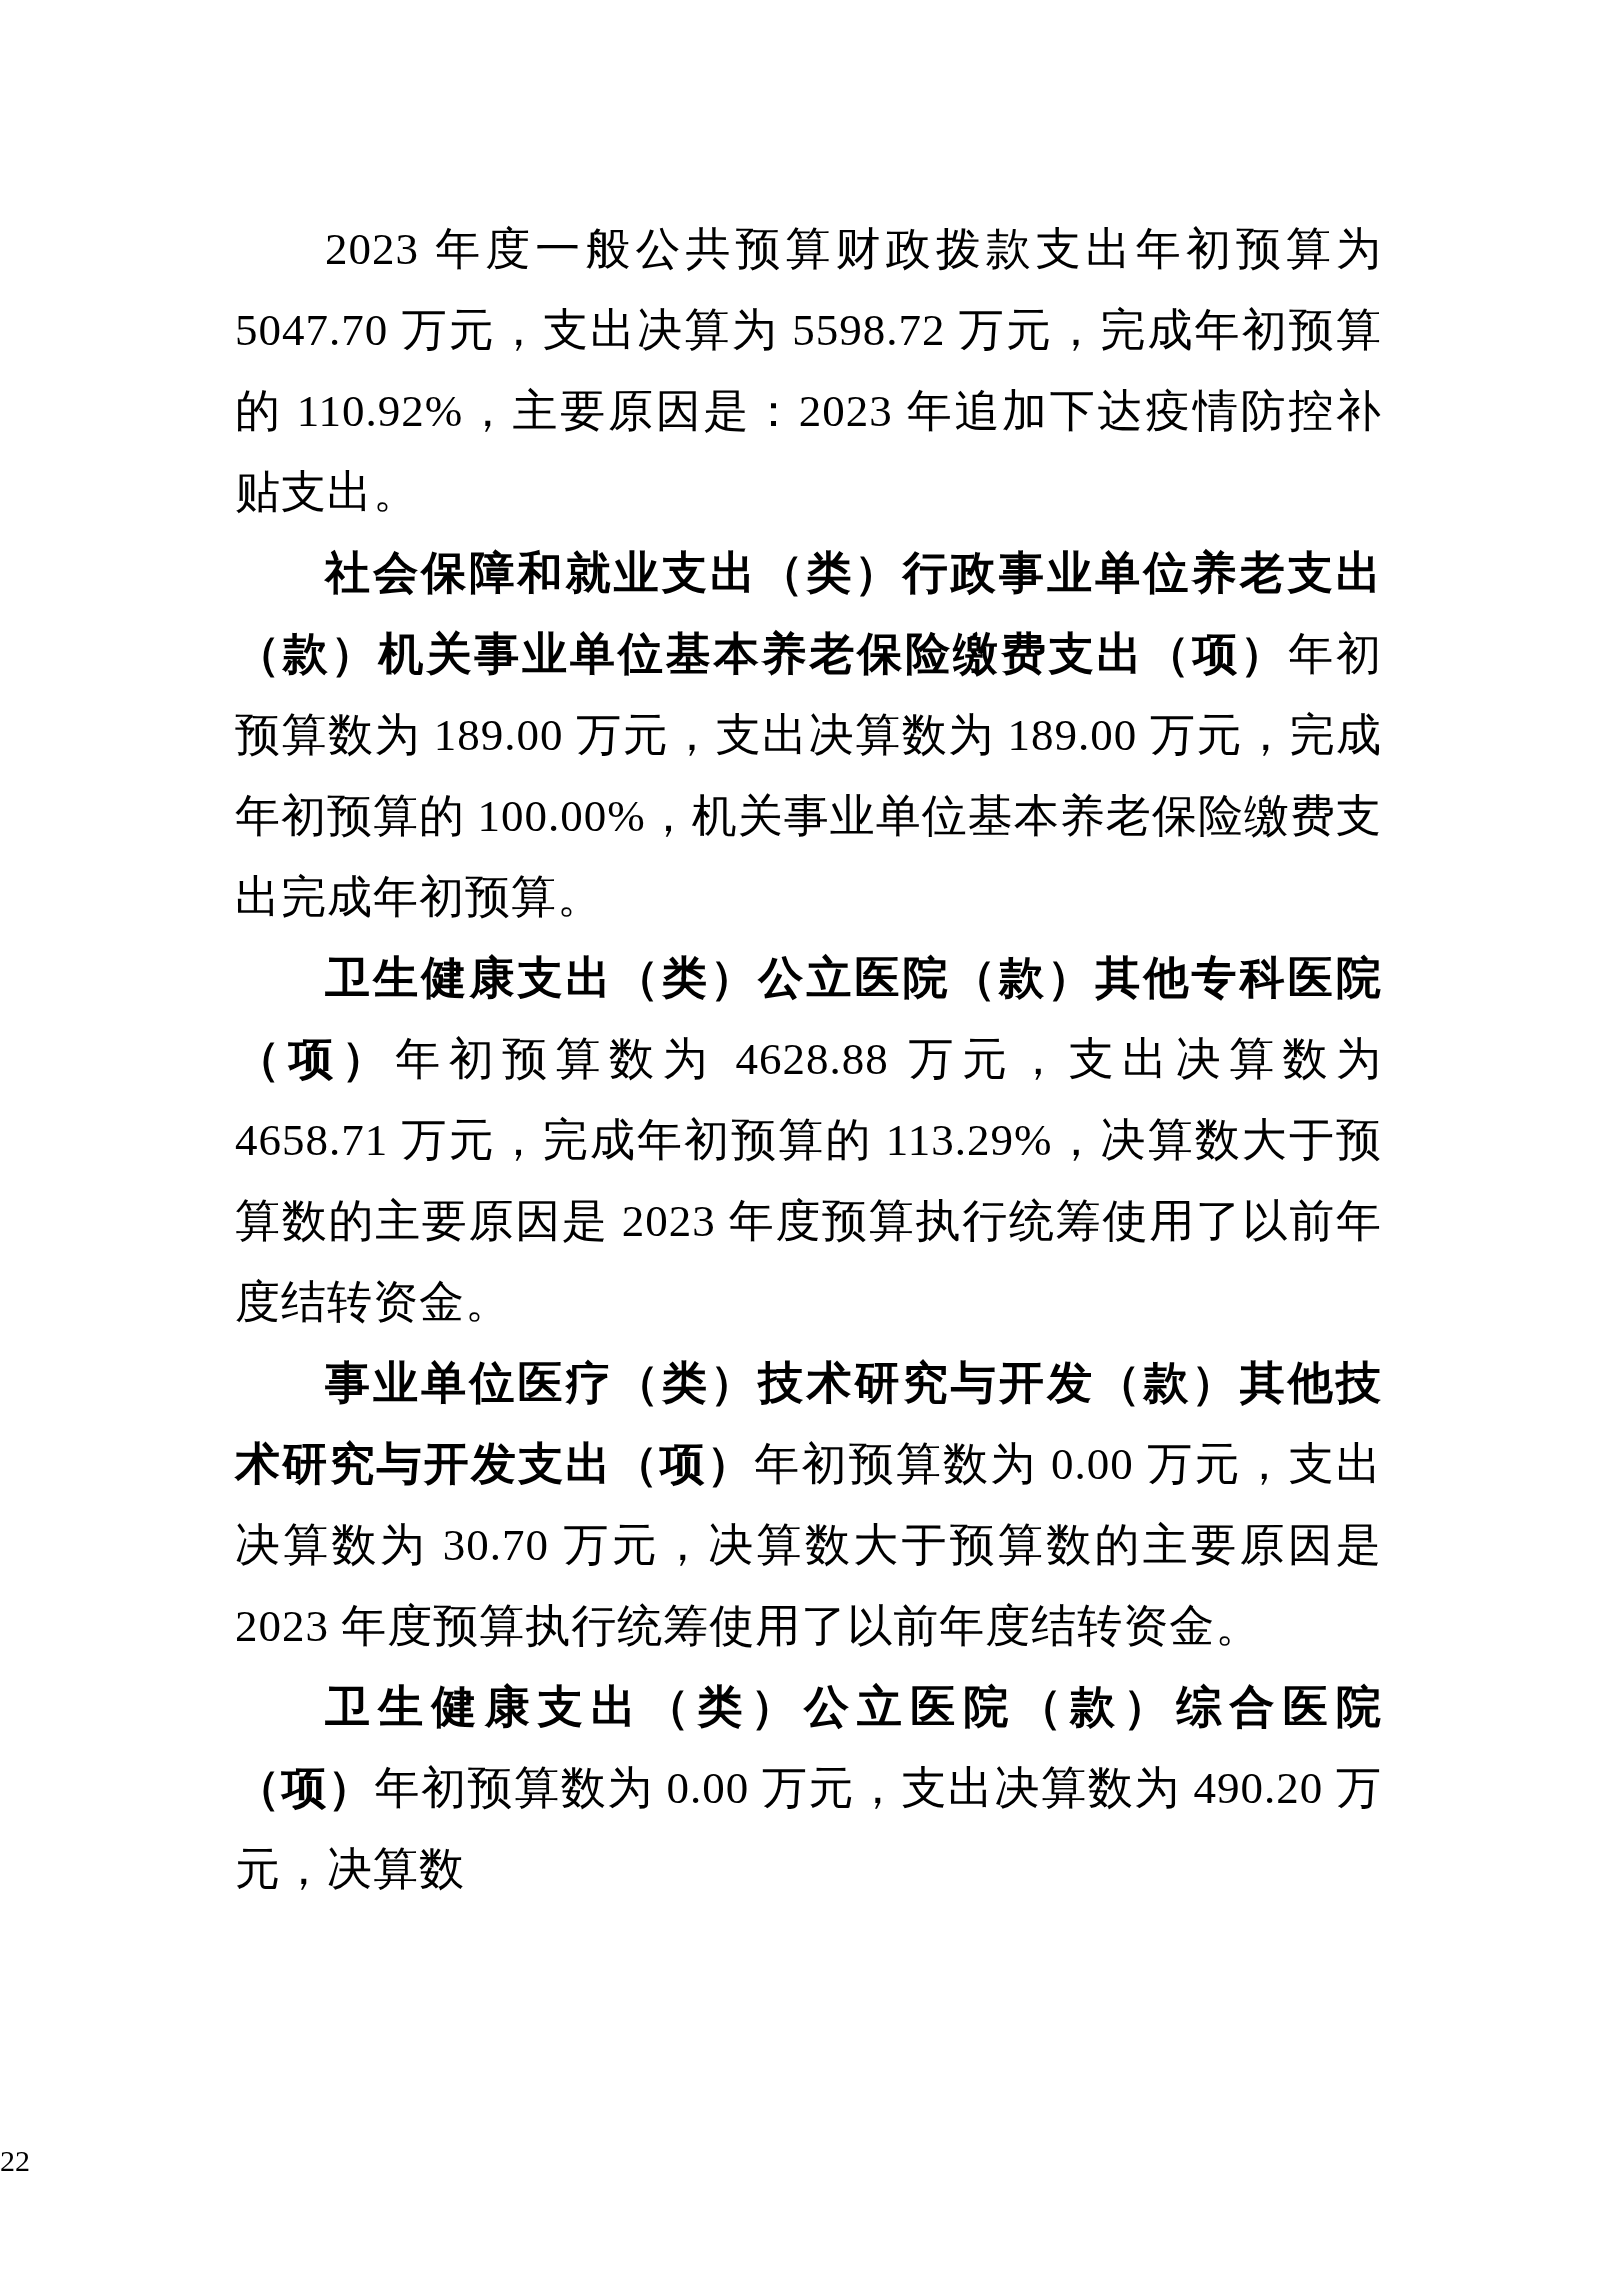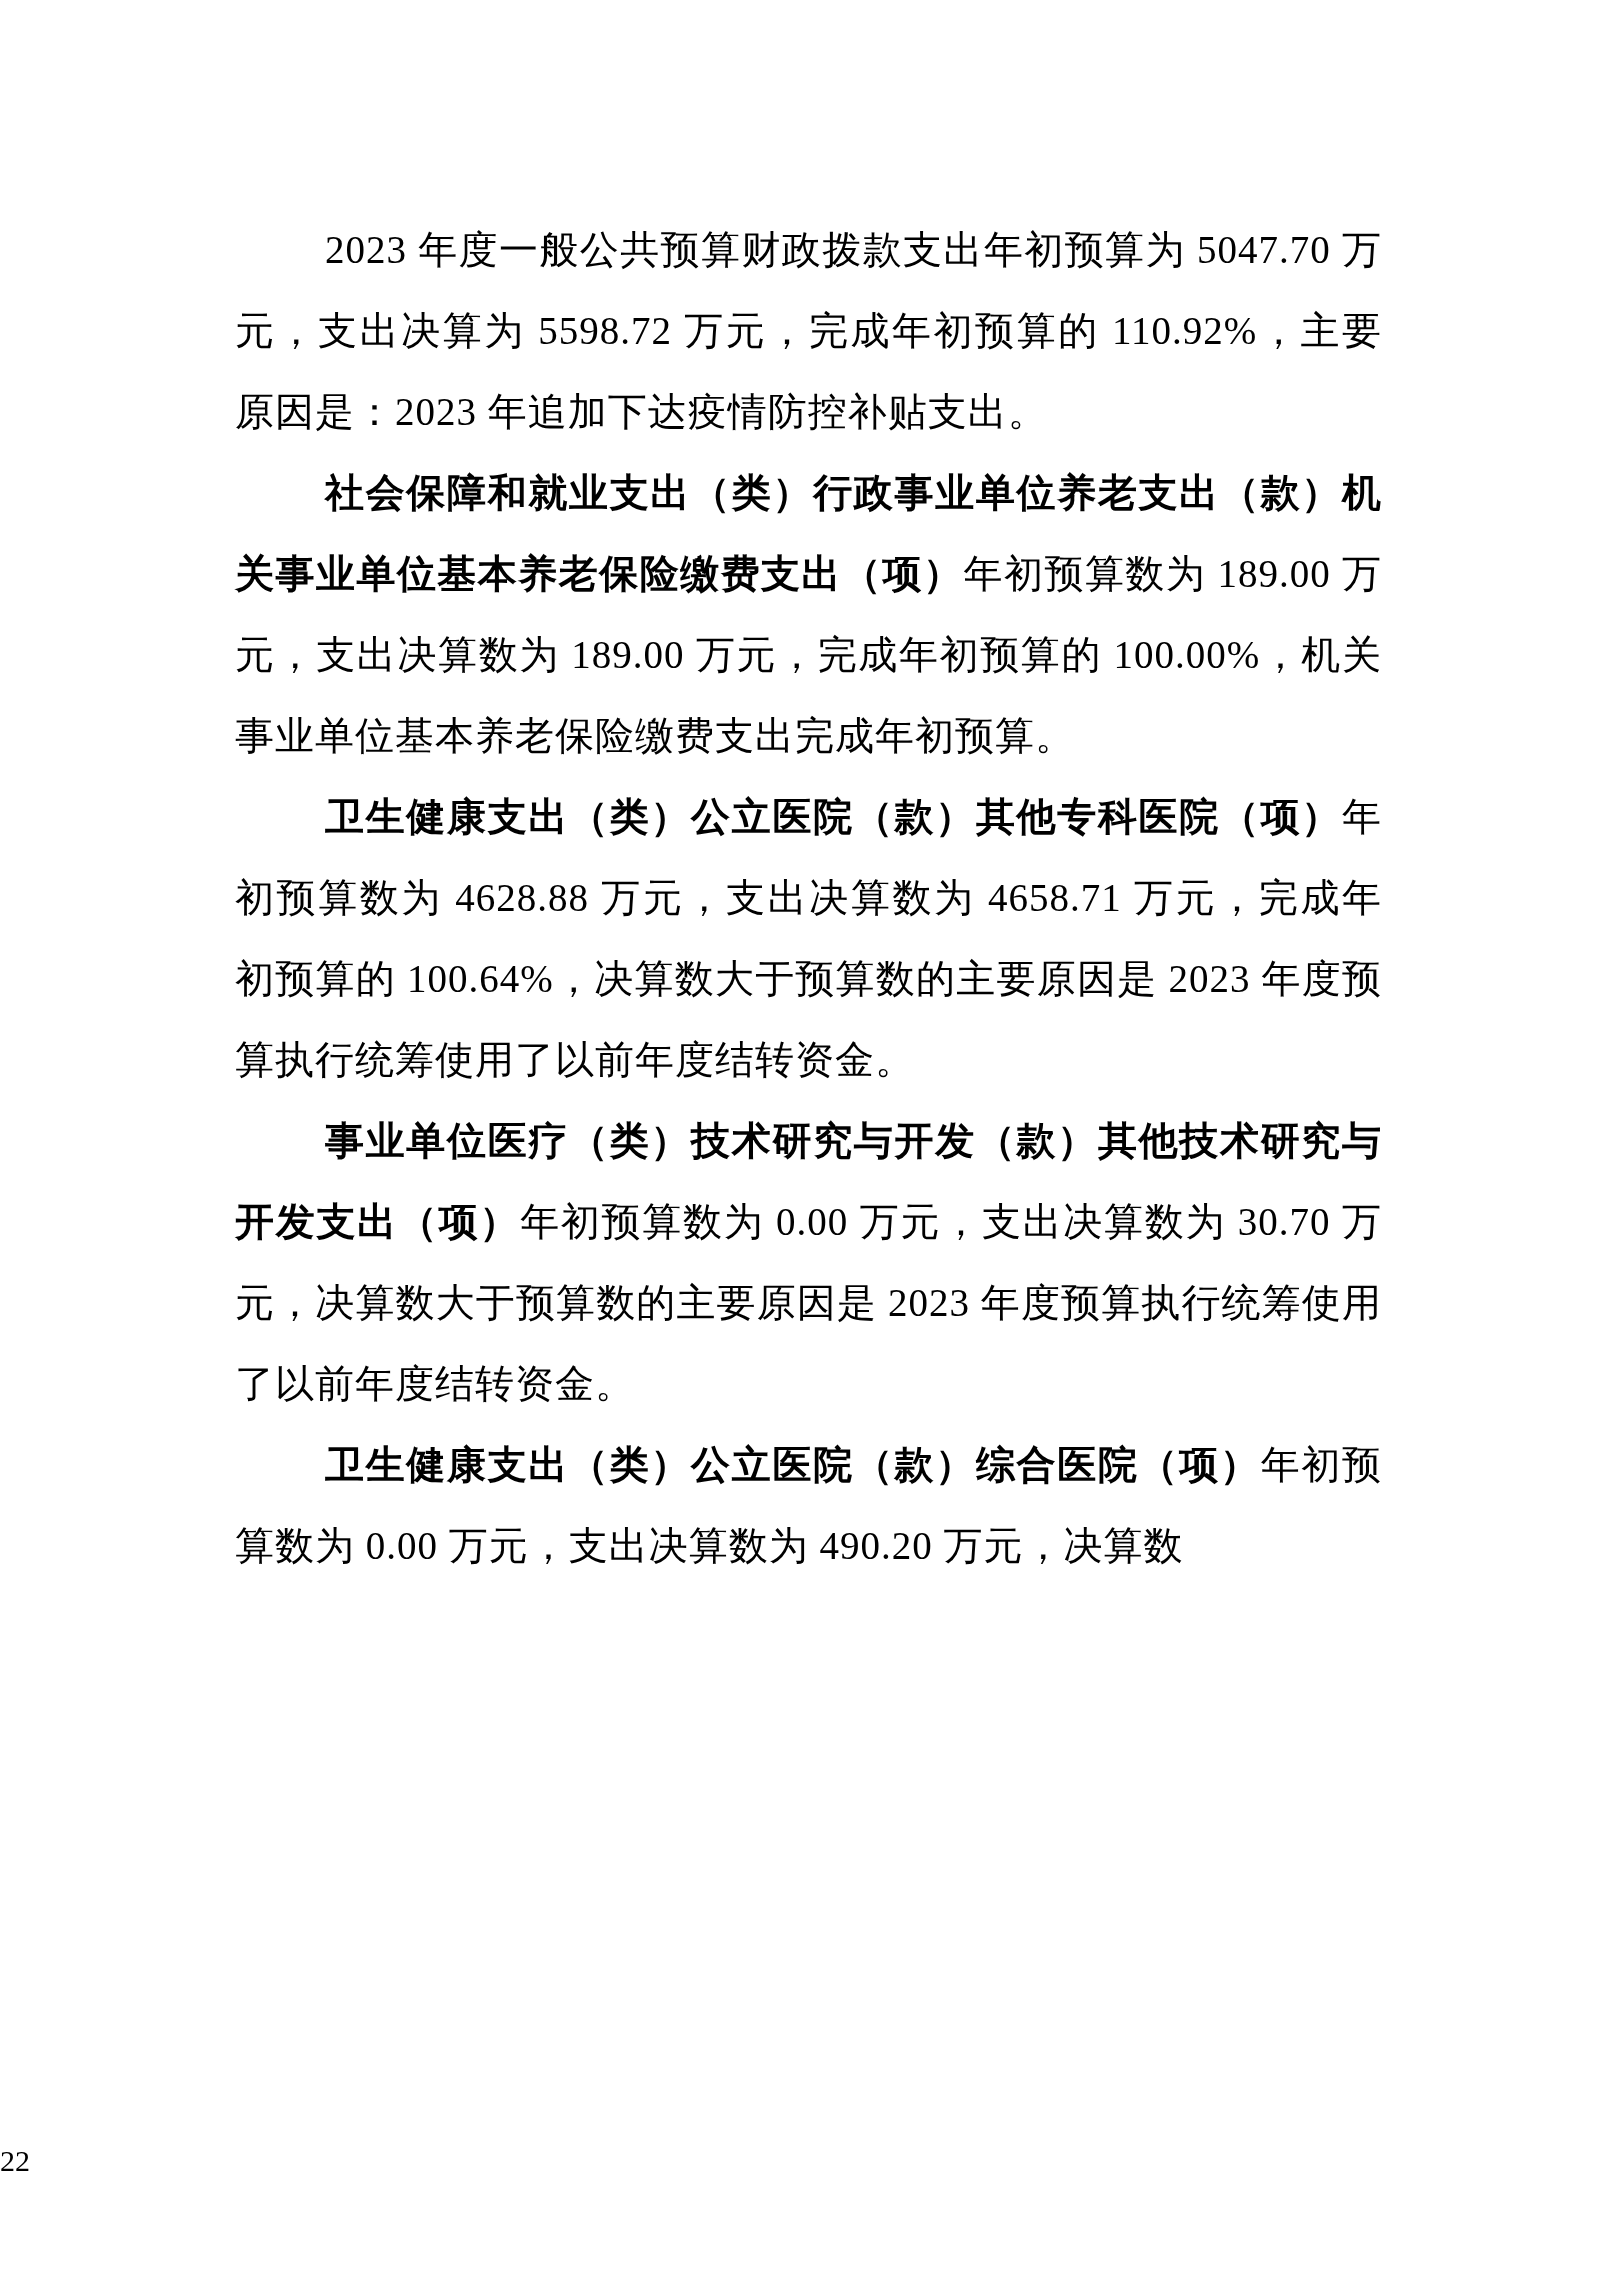--- a/index.html
+++ b/index.html
@@ -18,21 +18,21 @@
     overflow: hidden;
   }
   .content {
     position: absolute;
     top: 209px;
     left: 235px;
     width: 1147px;
   }
   .para {
     margin: 0;
-    font-size: 39px;
+    font-size: 45px;
     line-height: 81px;
     text-align: justify;
     text-indent: 90px;
     letter-spacing: 1px;
   }
   .para .lead-bold {
     font-weight: bold;
   }
   .page-footer {
     position: absolute;
@@ -48,21 +48,21 @@
 <body>
 
 <div class="page">
   <div class="content">
 
     <p class="para"><span class="lead-bold"></span><span>2023 年度一般公共预算财政拨款支出年初预算为 5047.70 万元，支出决算为 5598.72 万元，完成年初预算的 110.92%，主要原因是：2023 年追加下达疫情防控补贴支出。</span></p>
 
 
     <p class="para"><span class="lead-bold">社会保障和就业支出（类）行政事业单位养老支出（款）机关事业单位基本养老保险缴费支出（项）</span><span>年初预算数为 189.00 万元，支出决算数为 189.00 万元，完成年初预算的 100.00%，机关事业单位基本养老保险缴费支出完成年初预算。</span></p>
 
-    <p class="para"><span class="lead-bold">卫生健康支出（类）公立医院（款）其他专科医院（项）</span><span>年初预算数为 4628.88 万元，支出决算数为 4658.71 万元，完成年初预算的 100.64%，决算数大于预算数的主要原因是 2023 年度预算执行统筹使用了以前年度结转资金。</span></p>
+    <p class="para"><span class="lead-bold">卫生健康支出（类）公立医院（款）其他专科医院（项）</span><span>年初预算数为 4628.88 万元，支出决算数为 4658.71 万元，完成年初预算的 113.29%，决算数大于预算数的主要原因是 2023 年度预算执行统筹使用了以前年度结转资金。</span></p>
 
 
     <p class="para"><span class="lead-bold">事业单位医疗（类）技术研究与开发（款）其他技术研究与开发支出（项）</span><span>年初预算数为 0.00 万元，支出决算数为 30.70 万元，决算数大于预算数的主要原因是 2023 年度预算执行统筹使用了以前年度结转资金。</span></p>
 
     <p class="para"><span class="lead-bold">卫生健康支出（类）公立医院（款）综合医院（项）</span><span>年初预算数为 0.00 万元，支出决算数为 490.20 万元，决算数</span></p>
 
   </div>
 
   <div class="page-footer">22</div>
 </div>

